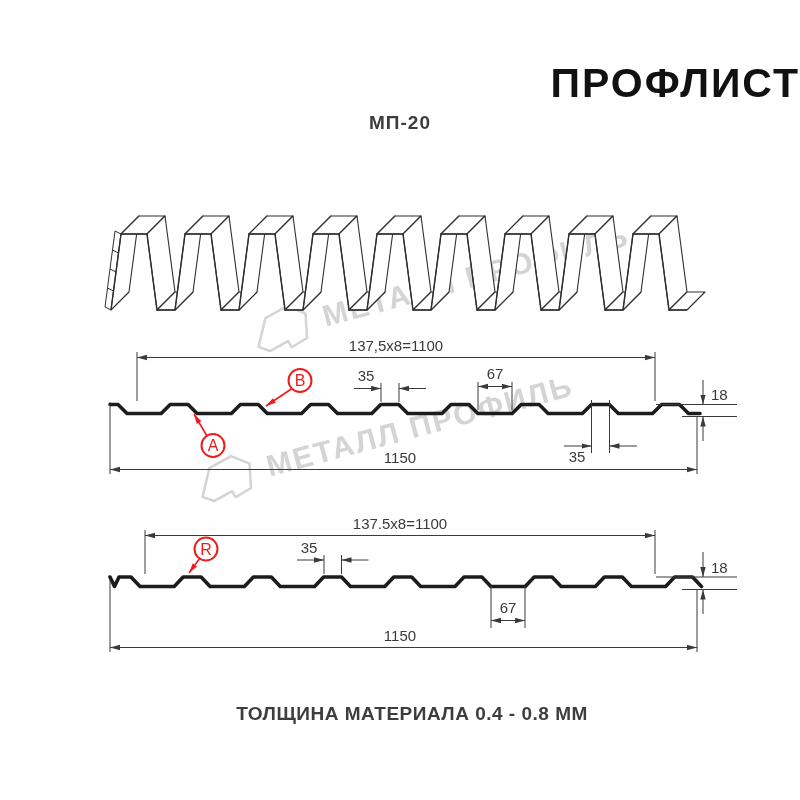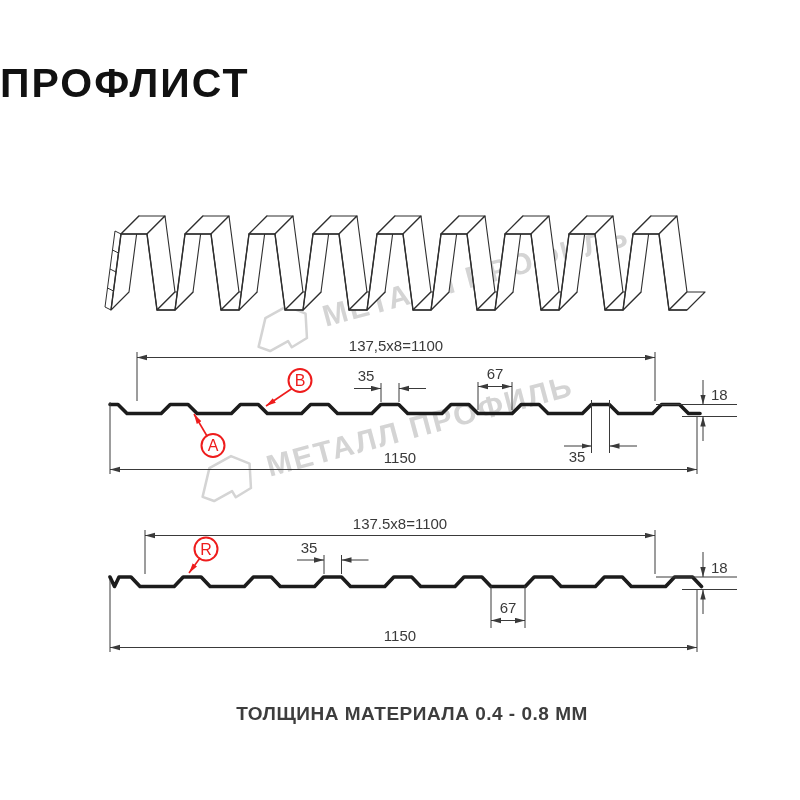--- a/index.html
+++ b/index.html
@@ -1,18 +1,18 @@
 <!DOCTYPE html>
 <html><head>
 <meta charset="utf-8">
 <style>
   html,body{margin:0;padding:0;background:#fff;}
   .page{position:relative;width:800px;height:800px;background:#fff;overflow:hidden;
         font-family:"Liberation Sans",sans-serif;}
-  .title{position:absolute;top:60px;left:0;width:100%;text-align:left;
+  .title{position:absolute;top:60px;left:0;width:100%;text-align:right;
          font-size:41px;font-weight:bold;letter-spacing:2px;color:var(--title,#111);}
   .subtitle{position:absolute;top:112px;left:0;width:100%;text-align:center;
          font-size:19px;font-weight:bold;letter-spacing:1px;color:var(--text,#3d3d3d);}
   .footer{position:absolute;top:703px;left:12px;width:100%;text-align:center;
          font-size:19px;font-weight:bold;letter-spacing:.5px;color:var(--text,#3d3d3d);}
   svg.drawing{position:absolute;left:0;top:0;}
   .thin{stroke:var(--dim,#3a3a3a);stroke-width:1;fill:none;}
   .dim-text{font-size:15px;fill:var(--dim,#3a3a3a);}
   .profile{stroke:var(--line,#1c1c1c);stroke-width:3.6;fill:none;
            stroke-linejoin:round;stroke-linecap:round;}
@@ -26,20 +26,21 @@
   .q3d{fill:#fff;stroke:#2f2f2f;stroke-width:1.1;stroke-linejoin:round;}
   .front3d{fill:none;stroke:#2f2f2f;stroke-width:1.4;stroke-linejoin:round;}
   .e3d{stroke:#2f2f2f;stroke-width:1;fill:none;}
 </style>
 </head>
 <body>
 
 <div class="page" style="--accent: #ee1c1c; --line: #1c1c1c; --dim: #3a3a3a; --wm: #d4d4d4; --text: #3d3d3d; --title: #111111;">
 
   <div class="title">ПРОФЛИСТ</div>
+  <div class="subtitle">МП-20</div>
 
   <svg class="drawing" width="800" height="800" viewBox="0 0 800 800">
     <defs>
       <marker id="arr" orient="auto-start-reverse" markerUnits="userSpaceOnUse" markerWidth="12" markerHeight="8" refX="10" refY="3">
         <path class="arr" d="M10,3 L0,0.3 L0,5.7 Z"></path>
       </marker>
       <marker id="arrR" orient="auto-start-reverse" markerUnits="userSpaceOnUse" markerWidth="12" markerHeight="8" refX="10" refY="3">
         <path class="arrR" d="M10,3 L0,0.3 L0,5.7 Z"></path>
       </marker>
     </defs>

